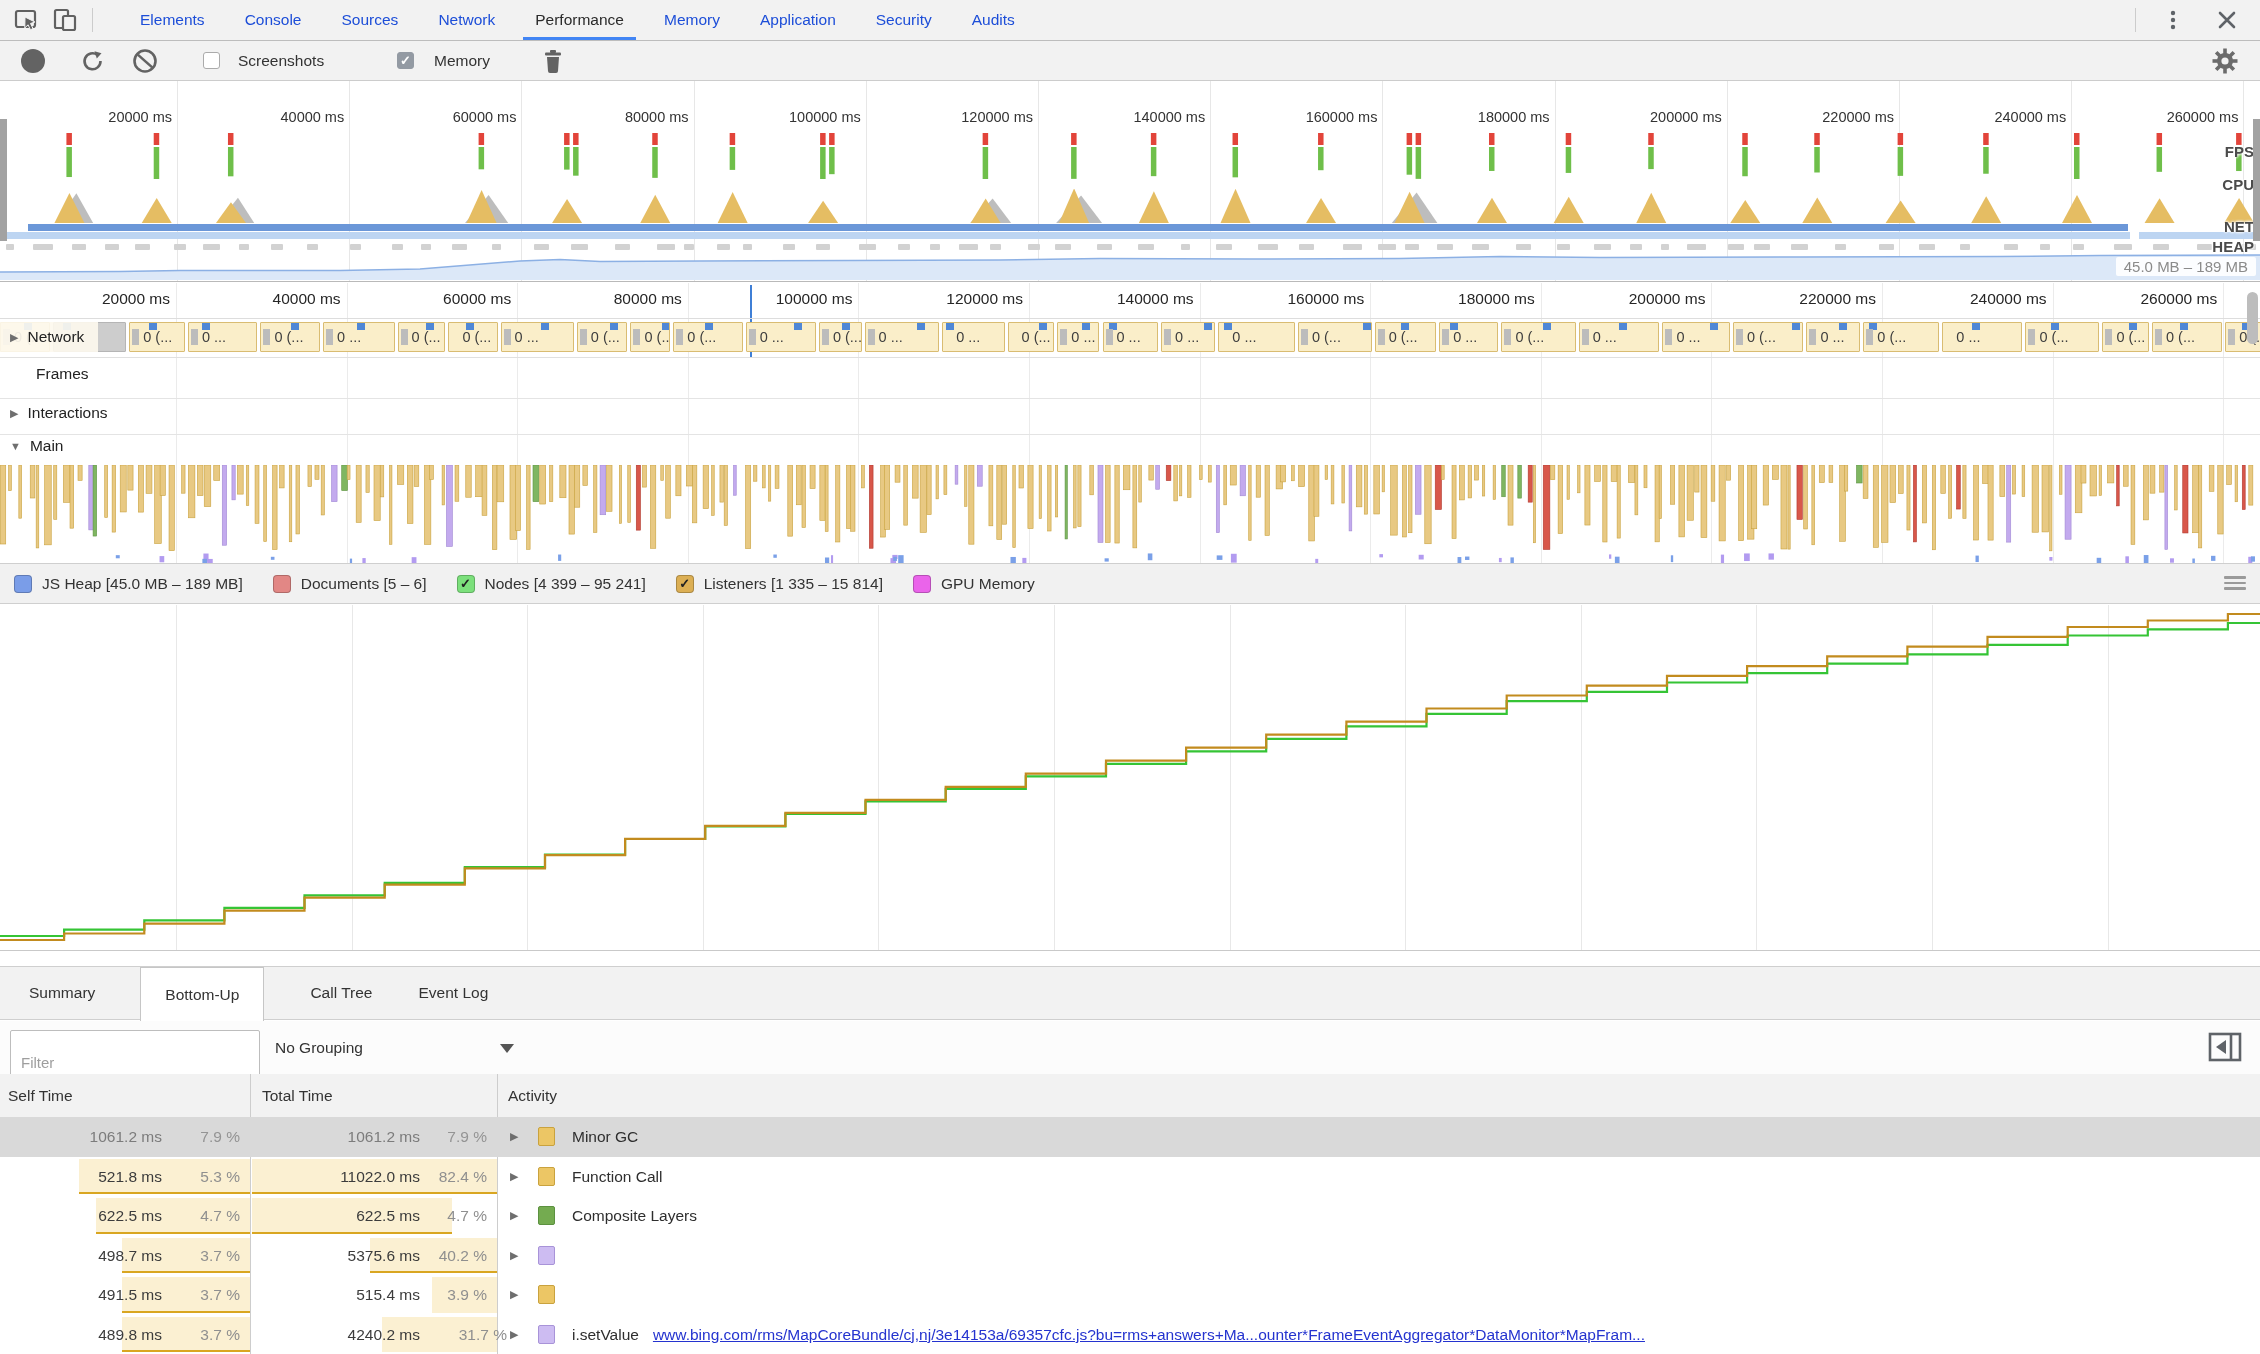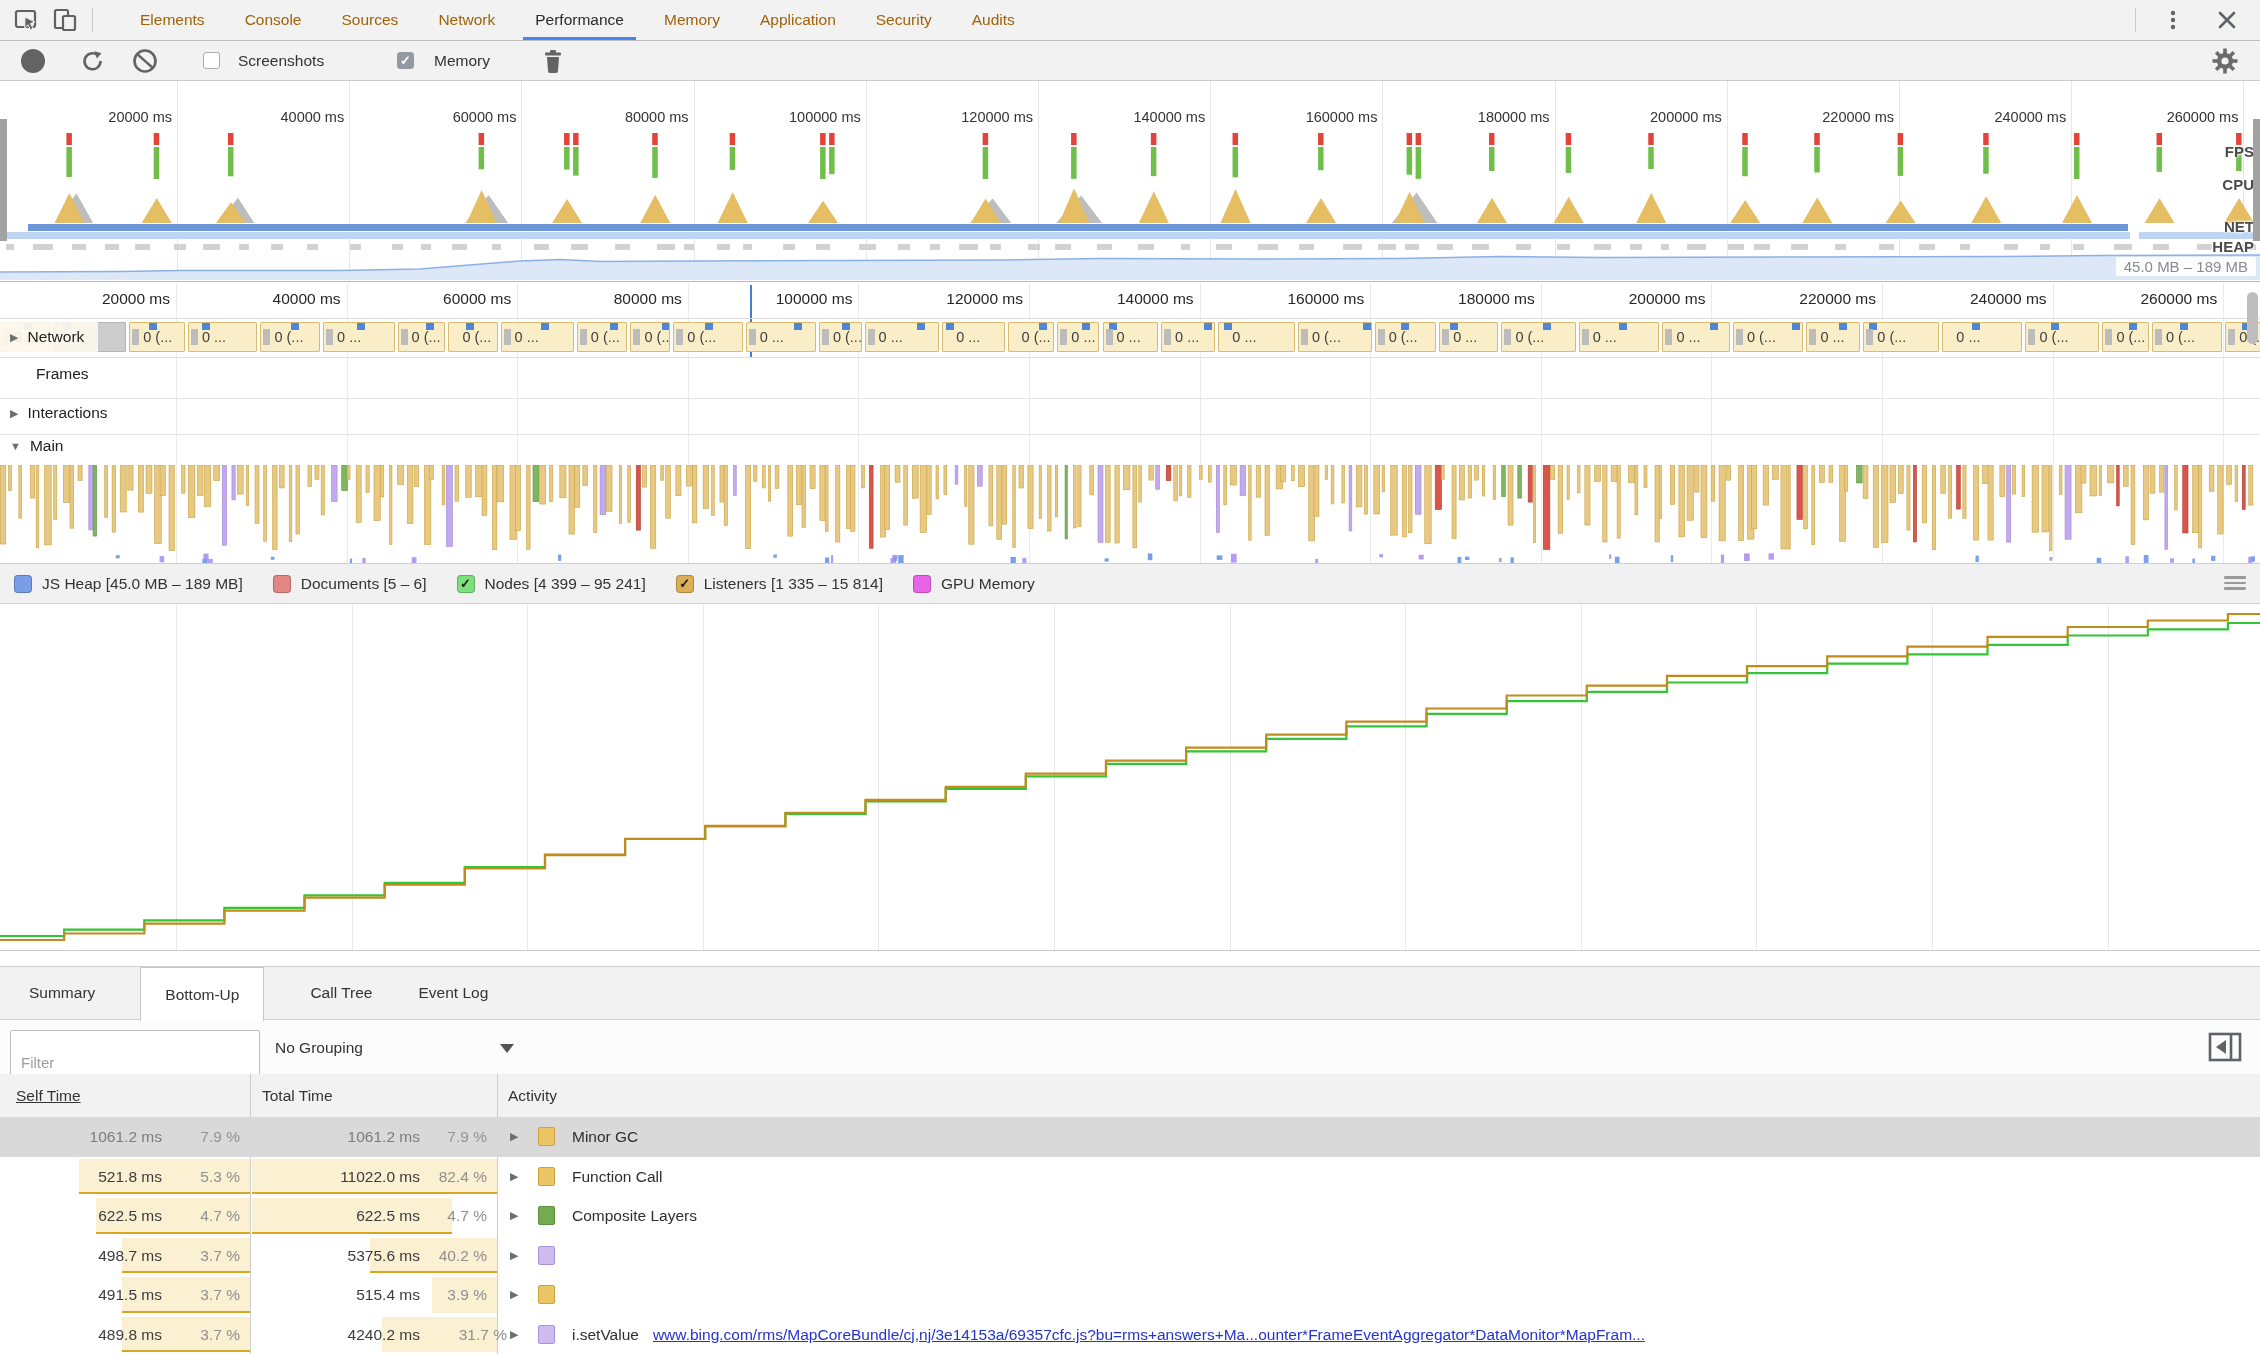--- a/index.html
+++ b/index.html
@@ -4,21 +4,21 @@
 <style>
   html,body{margin:0;padding:0;background:#fff;}
   #stage{position:relative;width:2260px;height:1354px;overflow:hidden;background:#fff;
          font-family:"Liberation Sans",sans-serif;color:#333;-webkit-font-smoothing:antialiased;}
   .abs{position:absolute;}
   
   #tabbar{left:0;top:0;width:2260px;height:40px;background:#f2f2f2;border-bottom:1px solid #bdbdbd;}
   #tabbar .icon-btn{position:absolute;top:6px;width:30px;height:28px;display:flex;align-items:center;justify-content:center;}
   .vsep{position:absolute;width:1px;background:#ccc;}
   #tabs{position:absolute;left:120px;top:0;height:40px;display:flex;align-items:center;}
-  .tab{padding:0 20px;height:40px;line-height:40px;font-size:15.5px;color:#a16207;cursor:default;position:relative;}
+  .tab{padding:0 20px;height:40px;line-height:40px;font-size:15.5px;color:#1d4ed8;cursor:default;position:relative;}
   .tab.active{color:#2b2b2b;}
   .tab.active:after{content:"";position:absolute;left:8px;right:8px;bottom:0;height:3px;background:#4285f4;}
   
   #toolbar{left:0;top:41px;width:2260px;height:39px;background:#f2f2f2;border-bottom:1px solid #ccc;}
   .tool{position:absolute;top:7px;width:26px;height:26px;display:flex;align-items:center;justify-content:center;}
   .cb{position:absolute;top:11px;width:17px;height:17px;border:1px solid #ababab;border-radius:3px;background:#fff;box-sizing:border-box;}
   .cb.checked{background:#939aa3;border-color:#939aa3;color:#fff;font-size:13px;font-weight:bold;
               display:flex;align-items:center;justify-content:center;line-height:1;}
   .tb-label{position:absolute;top:0;height:39px;line-height:39px;font-size:15.5px;color:#333;}
   
@@ -993,21 +993,21 @@
     <div id="panel-right-btn">
       <svg width="34" height="30" viewBox="0 0 34 30">
           <rect x="2" y="2" width="30" height="26" fill="none" stroke="#5f6368" stroke-width="2.6"></rect>
           <line x1="23" y1="2" x2="23" y2="28" stroke="#5f6368" stroke-width="2.6"></line>
           <path d="M18 8 L18 22 L8 15 Z" fill="#5f6368"></path>
         </svg>
     </div>
   </div>
 
   <div class="abs" id="table-header">
-    <div class="th" style="left:16px;text-decoration:underline;">Self Time</div>
+    <div class="th" style="left:8px;">Self Time</div>
     <div class="th" style="left:262px;">Total Time</div>
     <div class="th" style="left:508px;">Activity</div>
   </div>
   <div class="col-div" style="left:250px;"></div>
   <div class="col-div" style="left:497px;"></div>
   <div class="abs" id="table-body">
       <div class="trow selected" style="top: 0px;">
         <div class="num" style="left: 0px; width: 162px;">1061.2 ms</div>
         <div class="num pct" style="left: 0px; width: 240px;">7.9 %</div>
         <div class="num" style="left: 0px; width: 420px;">1061.2 ms</div>

